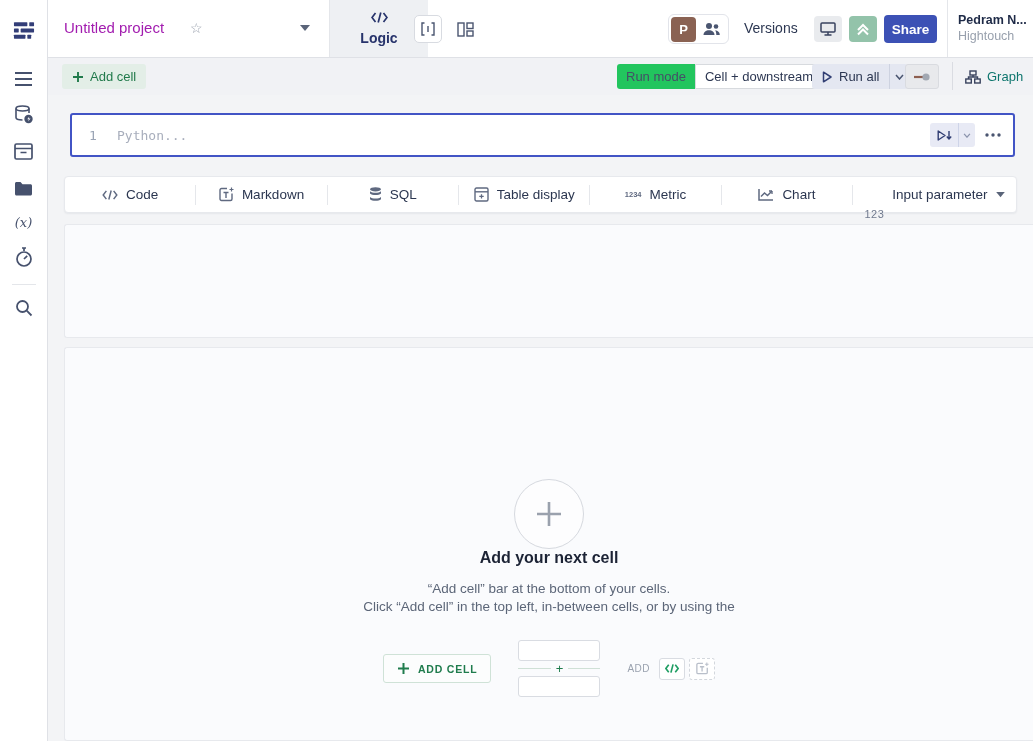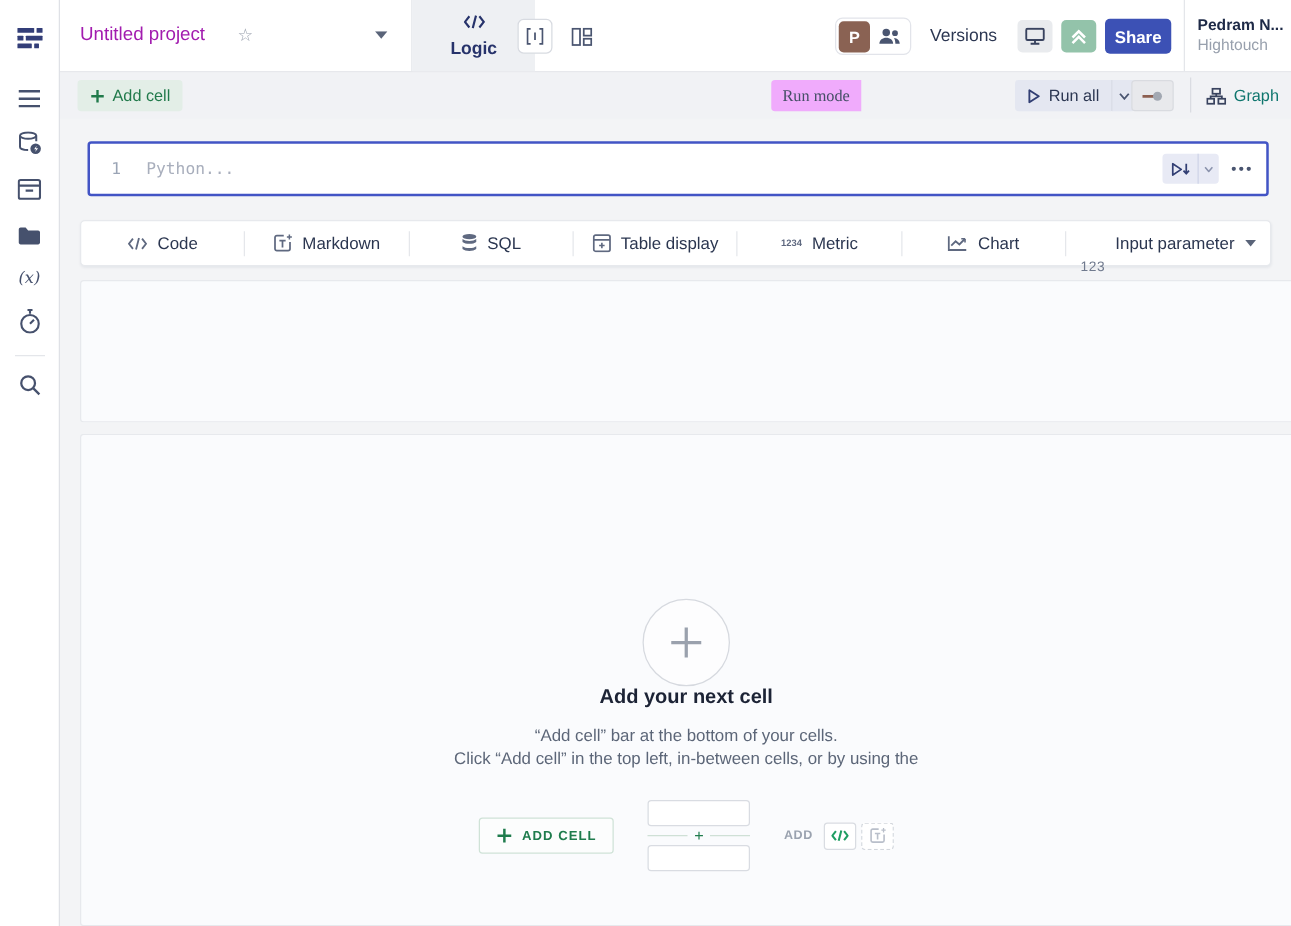--- a/index.html
+++ b/index.html
@@ -35,22 +35,22 @@
   #share-btn { left:836px; top:15px; width:53px; height:28px; color:#fff; font-size:13.5px; font-weight:bold; }
   #user-block { left:910px; top:12px; line-height:16px; }
   #user-name { font-size:12.5px; font-weight:bold; color:#1e2a47; }
   #user-org { font-size:12.5px; color:#98a0ad; }
 
   
   #toolbar { left:48px; top:58px; width:985px; height:37px; background:#f1f2f5; }
   #add-cell-btn { position:absolute; left:14px; top:6px; height:25px; padding:0 10px; background:#e3eee7;
                   border-radius:3px; color:#217a4b; font-size:13px; display:flex; align-items:center; gap:6px; cursor:pointer; }
   #runmode-group { position:absolute; left:569px; top:6px; height:25px; display:flex; }
-  #runmode-label { background:#f0abfc; color:#454f66; font-size:13px; display:flex; align-items:center;
-                   padding:0 9px; border-radius:3px 0 0 3px;font-family:Liberation Serif, serif; }
+  #runmode-label { background:#22c55e; color:#454f66; font-size:13px; display:flex; align-items:center;
+                   padding:0 9px; border-radius:3px 0 0 3px; }
   #runmode-select { background:#fff; border:1px solid #d7dade; border-radius:0 3px 3px 0; display:flex;
                     align-items:center; gap:7px; padding:0 9px; font-size:13px; color:#2c3752; cursor:pointer; }
   #runall-group { position:absolute; left:764px; top:6px; height:25px; display:flex; }
   #runall-main { background:#e4e7f1; border-radius:3px 0 0 3px; display:flex; align-items:center; gap:7px;
                  padding:0 10px; font-size:13px; color:#2c3752; cursor:pointer; }
   #runall-caret { background:#e4e7f1; border-left:1px solid #cdd2e0; border-radius:0 3px 3px 0; width:19px;
                   display:flex; align-items:center; justify-content:center; color:#4a5570; cursor:pointer; }
   #slider-btn { position:absolute; left:857px; top:6px; width:34px; height:25px; background:#e8e9ec;
                 border:1px solid #d9dbe0; border-radius:3px; }
   #graph-btn { position:absolute; left:917px; top:6px; height:25px; display:flex; align-items:center; gap:6px;
@@ -90,21 +90,21 @@
   #hint-row { margin-top:24px; display:flex; align-items:center; gap:27px; }
   #hint-addcell { border:1px solid #cfe2d7; background:#fcfdfd; border-radius:3px; padding:7px 13px;
                   display:flex; align-items:center; gap:8px; color:#1f7c4d; font-size:10.5px; font-weight:bold;
                   letter-spacing:.8px; cursor:pointer; }
   .mini-rect { width:82px; height:21px; background:#fff; border:1px solid #d9dce2; border-radius:3px; }
   #hint-between { display:flex; flex-direction:column; }
   #hint-between .mid { display:flex; align-items:center; gap:5px; width:82px; height:15px; }
   #hint-between .mid .ln { flex:1; height:1px; background:#cfe0d6; }
   #hint-between .mid .pl { color:#1f7c4d; font-size:13px; line-height:13px; }
   #hint-addbar { display:flex; align-items:center; gap:9px; }
-  #hint-addbar .lbl { font-size:10px; font-weight:bold; letter-spacing:.5px; color:#9aa2af;text-align:center; }
+  #hint-addbar .lbl { font-size:10px; font-weight:normal; letter-spacing:.5px; color:#9aa2af;text-align:center; }
   .seg { width:26px; height:22px; display:flex; align-items:center; justify-content:center; background:#fff; }
   .seg.solid { border:1px solid #d9dce2; border-radius:3px; color:#1f9e63; }
   .seg.dashed { border:1px dashed #d3d7dd; border-radius:3px; margin-left:4px; color:#b9bfca; }
 
   svg { display:block; }
 </style>
 </head>
 <body>
 
 <div id="app">
@@ -225,20 +225,26 @@
   <div id="toolbar" class="abs dots">
     <div id="add-cell-btn">
       <svg width="12" height="12" viewBox="0 0 12 12" stroke="currentColor" stroke-width="1.9" fill="none">
           <path d="M6 1v10M1 6h10"></path>
         </svg>
       <span>Add cell</span>
     </div>
 
     <div id="runmode-group">
       <div id="runmode-label">Run mode</div>
+      <div id="runmode-select">
+        <span>Cell + downstream</span>
+        <svg width="9" height="6" viewBox="0 0 9 6" fill="none" stroke="#5a6479" stroke-width="1.5">
+            <path d="M1 1l3.5 4L8 1"></path>
+          </svg>
+      </div>
     </div>
 
     <div id="runall-group">
       <div id="runall-main">
         <svg width="10" height="12" viewBox="0 0 10 12" fill="none" stroke="#323f74" stroke-width="1.5" stroke-linejoin="round">
             <path d="M1.5 1.2v9.6L9 6z"></path>
           </svg>
         <span>Run all</span>
       </div>
       <div id="runall-caret">

